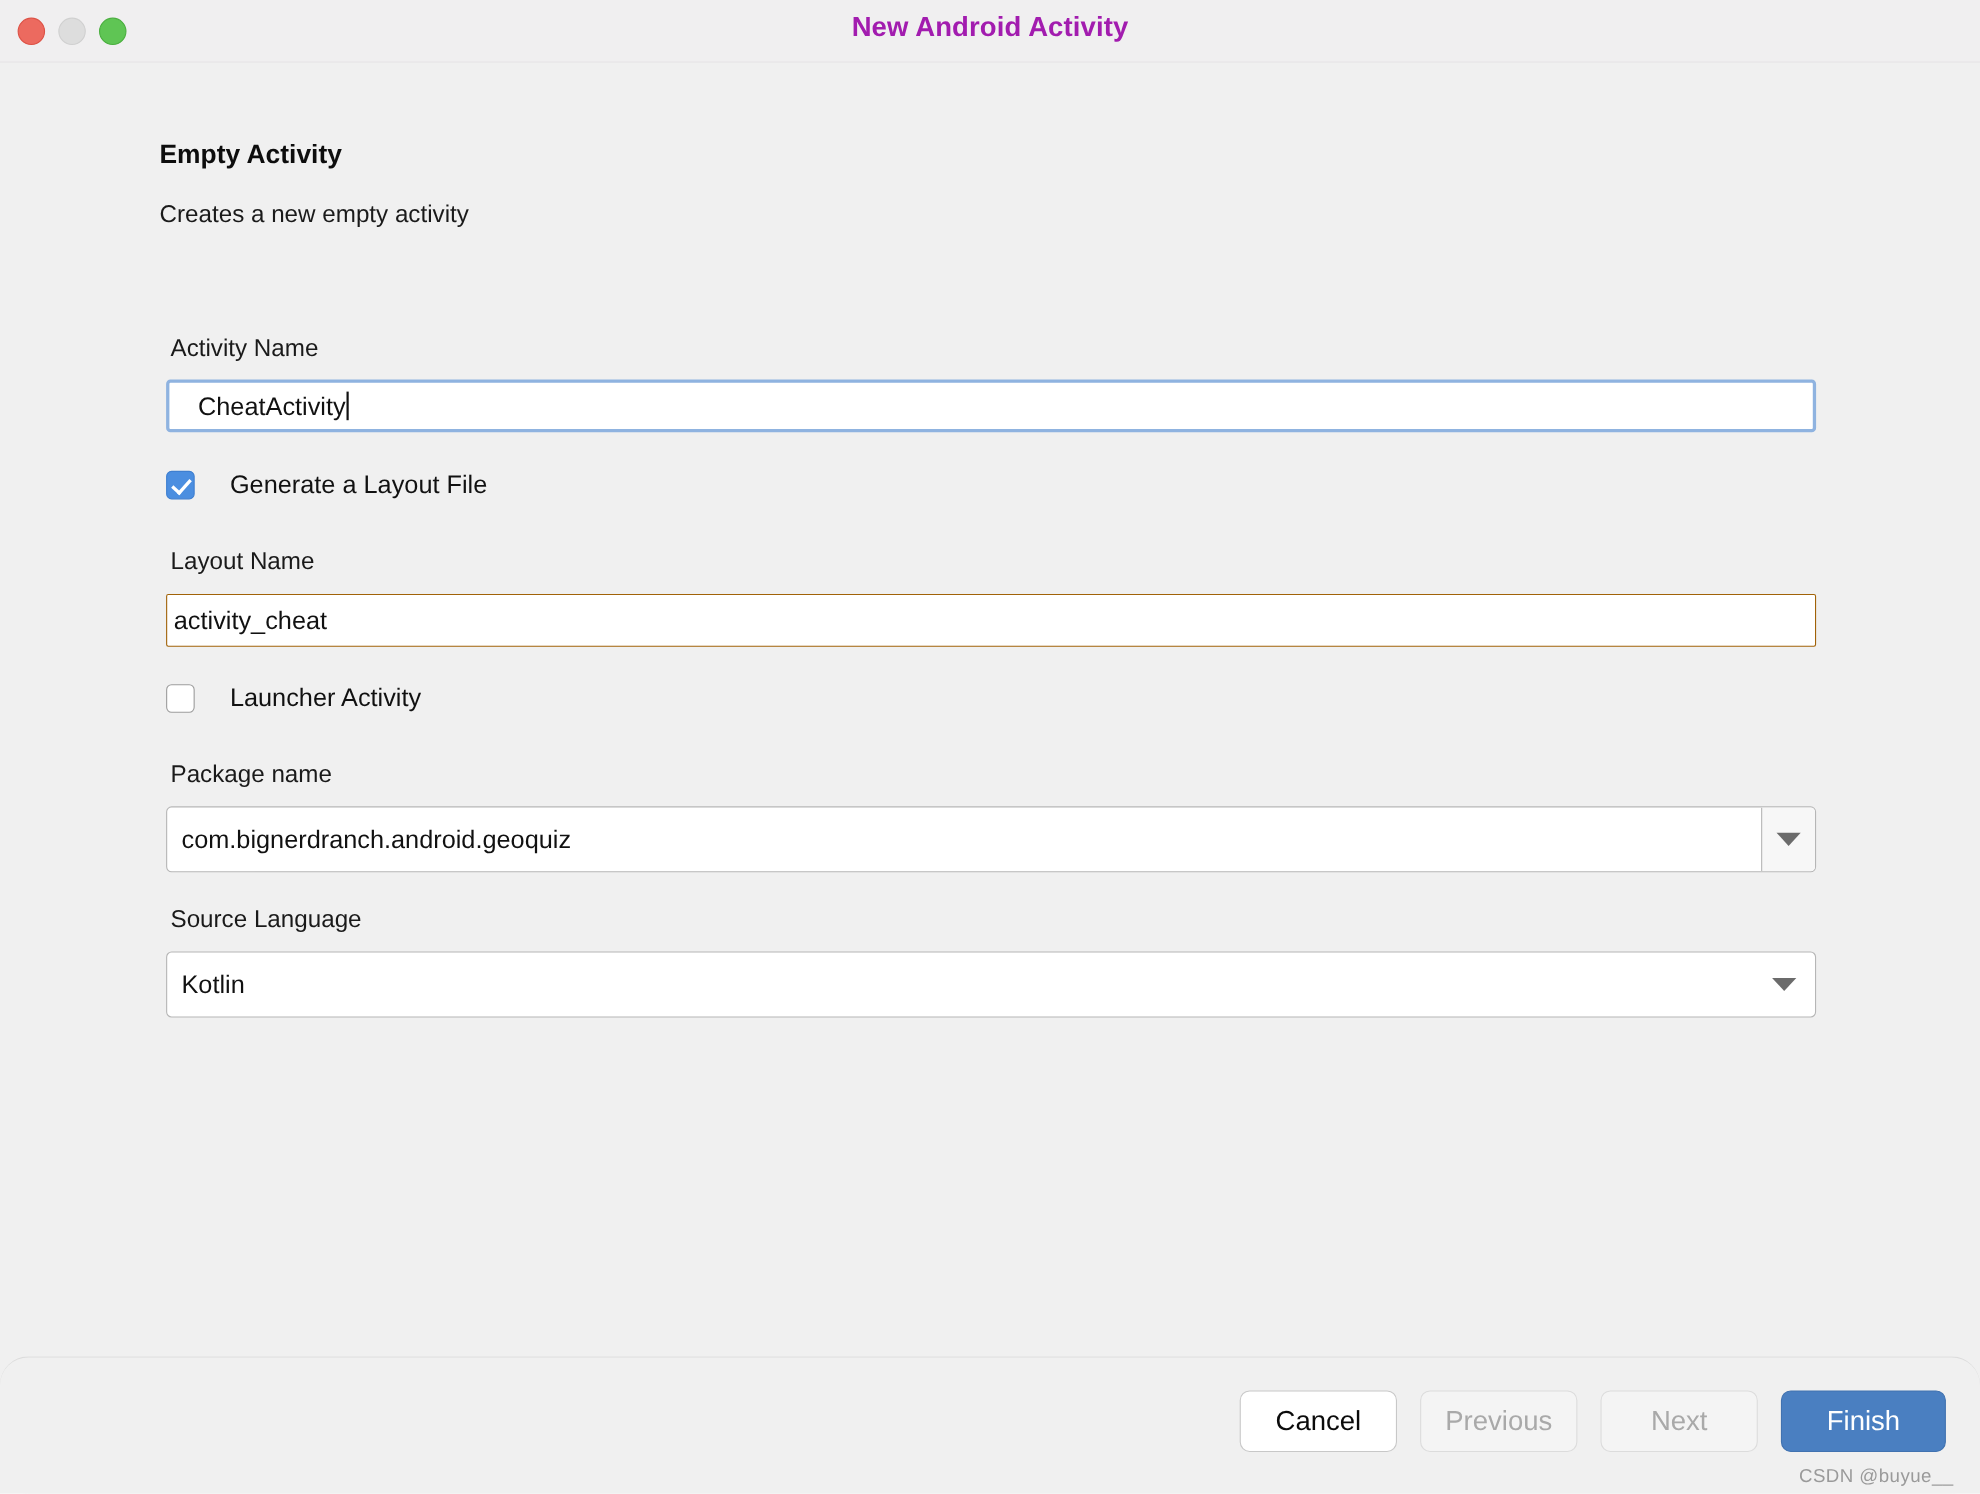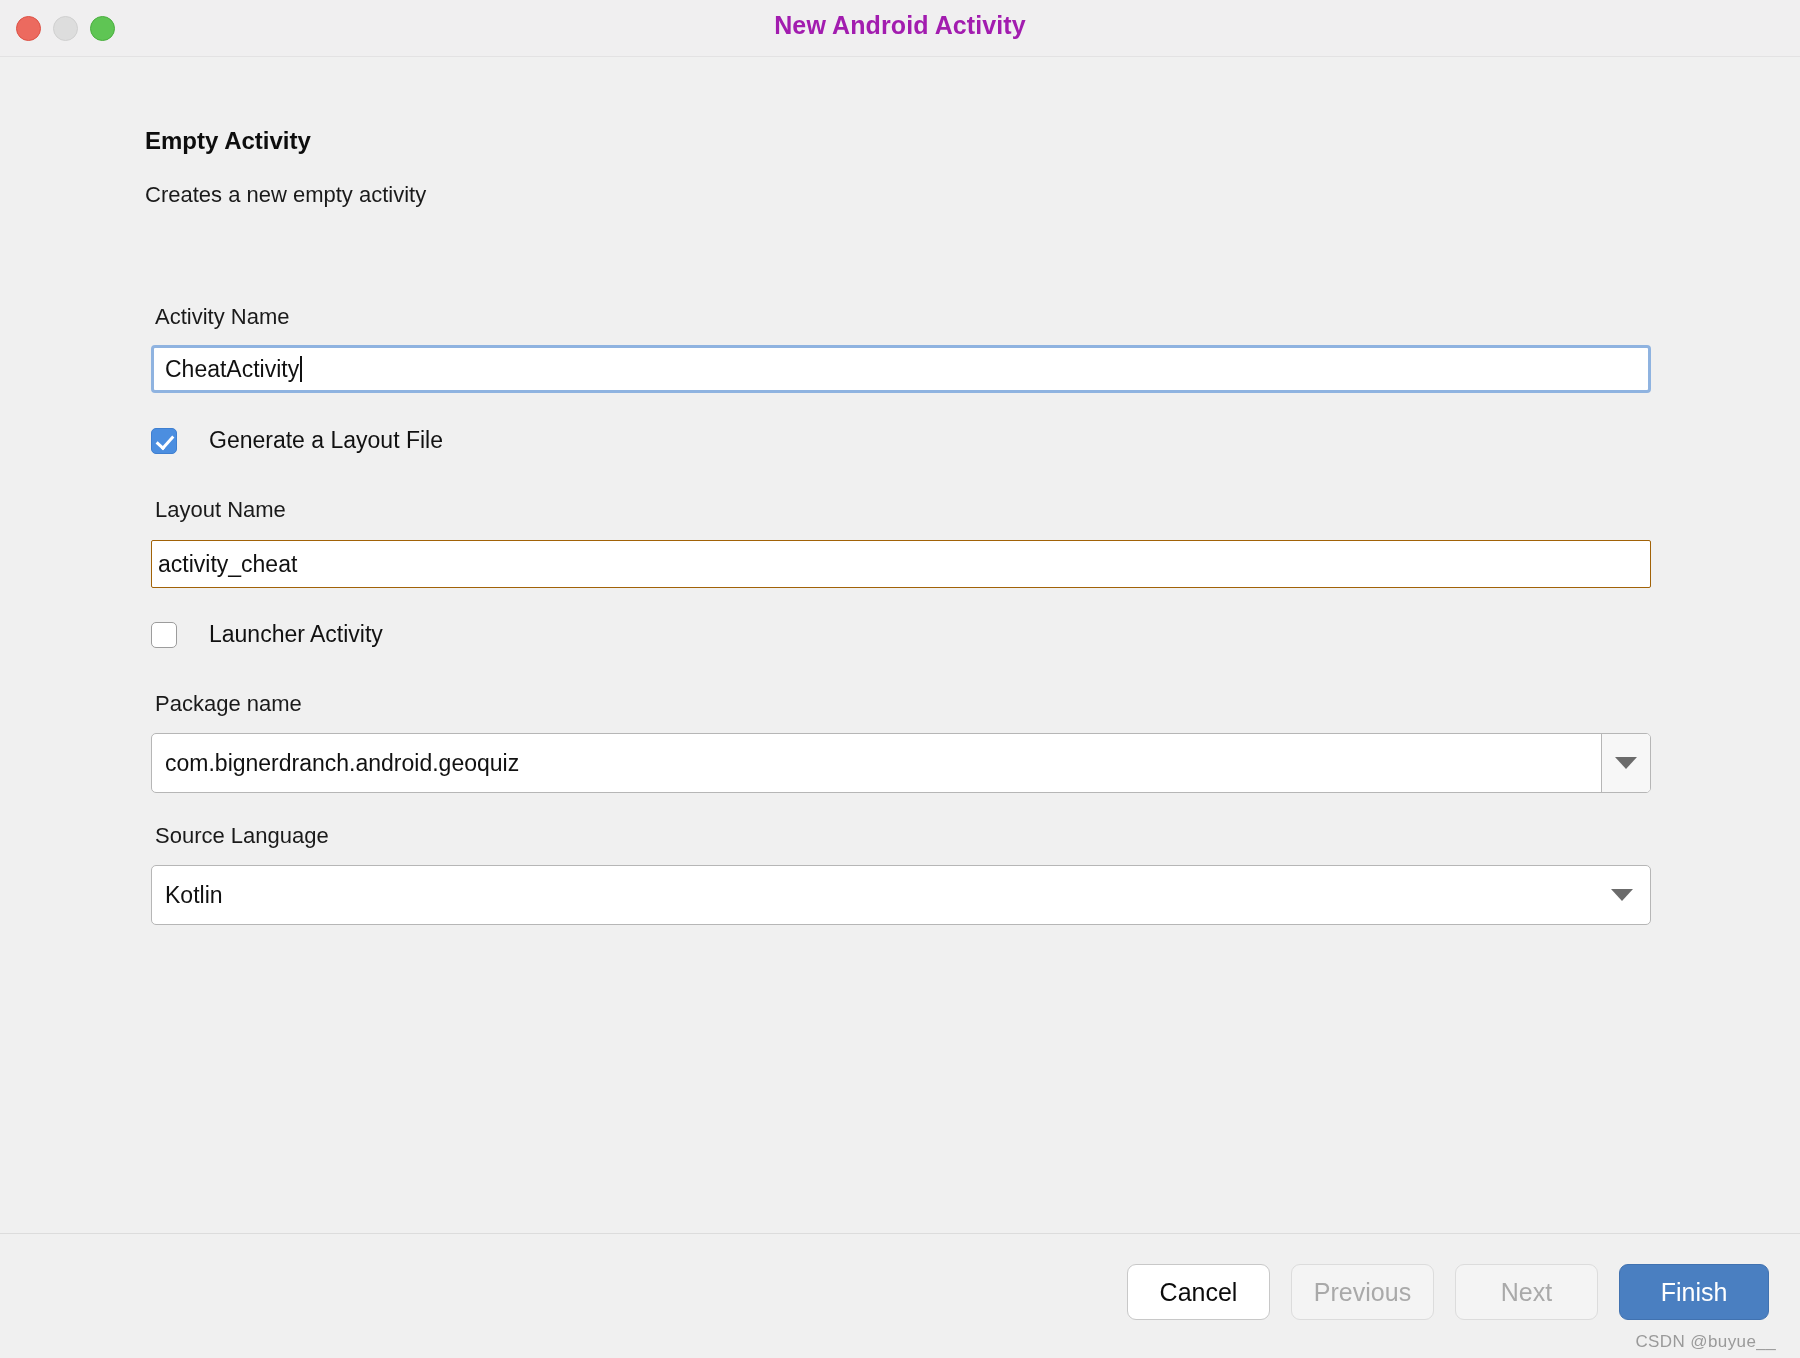--- a/index.html
+++ b/index.html
@@ -102,21 +102,21 @@
     font-size: 23px;
     color: #111111;
     padding: 0 6px;
     display: flex;
     align-items: center;
     outline: none;
   }
   .text-input.focused {
     border: 3px solid #8fb3e0;
     border-radius: 4px;
-    padding: 0 11px;
+    padding: 0 26px;
   }
   .caret {
     display: inline-block;
     width: 2px;
     height: 26px;
     background: #111111;
     margin-left: 1px;
   }
 
   
@@ -206,20 +206,21 @@
   }
 
   
   .footer {
     position: absolute;
     left: 0; right: 0;
     bottom: 0;
     height: 124px;
     background: #f0f0f0;
     border-top: 1px solid #dcdcdc;
+    border-radius: 26px;
   }
   .btnrow {
     position: absolute;
     right: 31px;
     top: 30px;
     display: flex;
     gap: 21px;
   }
   .btn {
     height: 56px;

